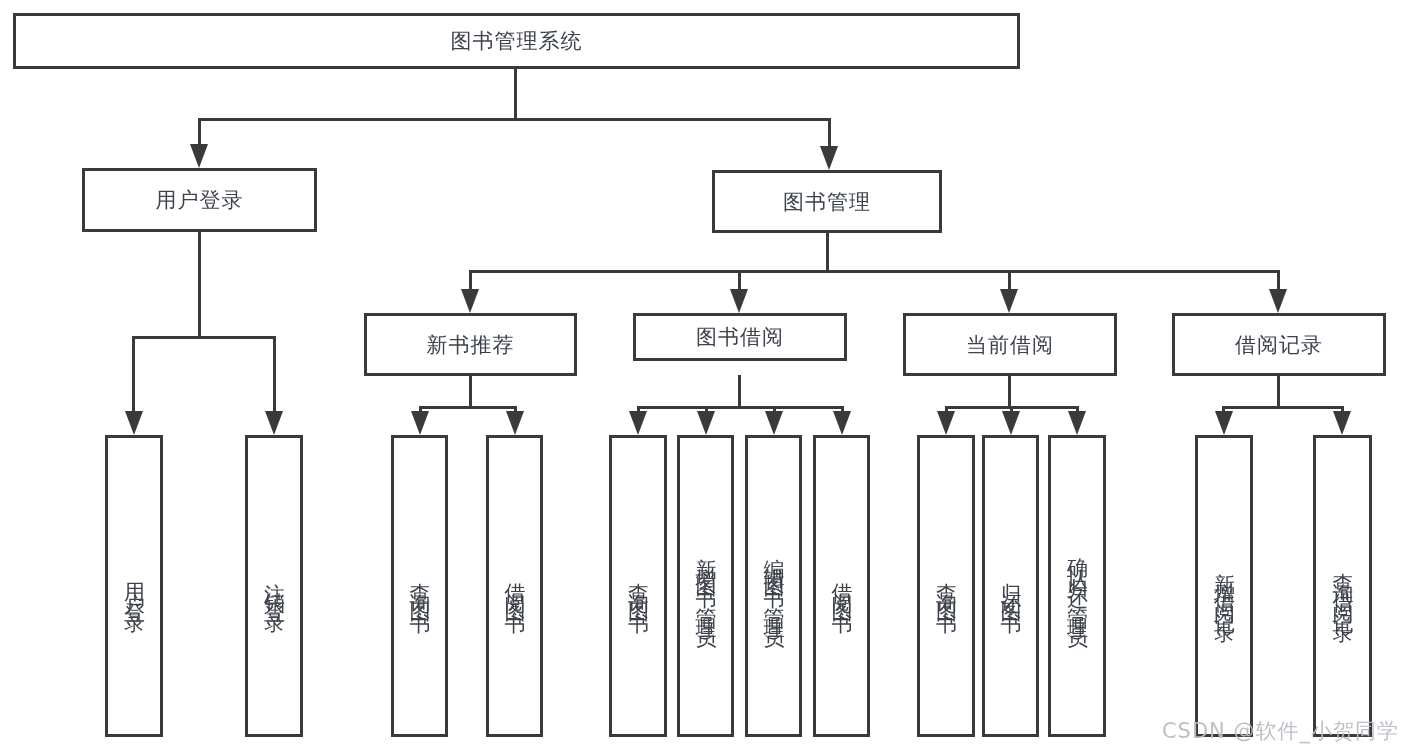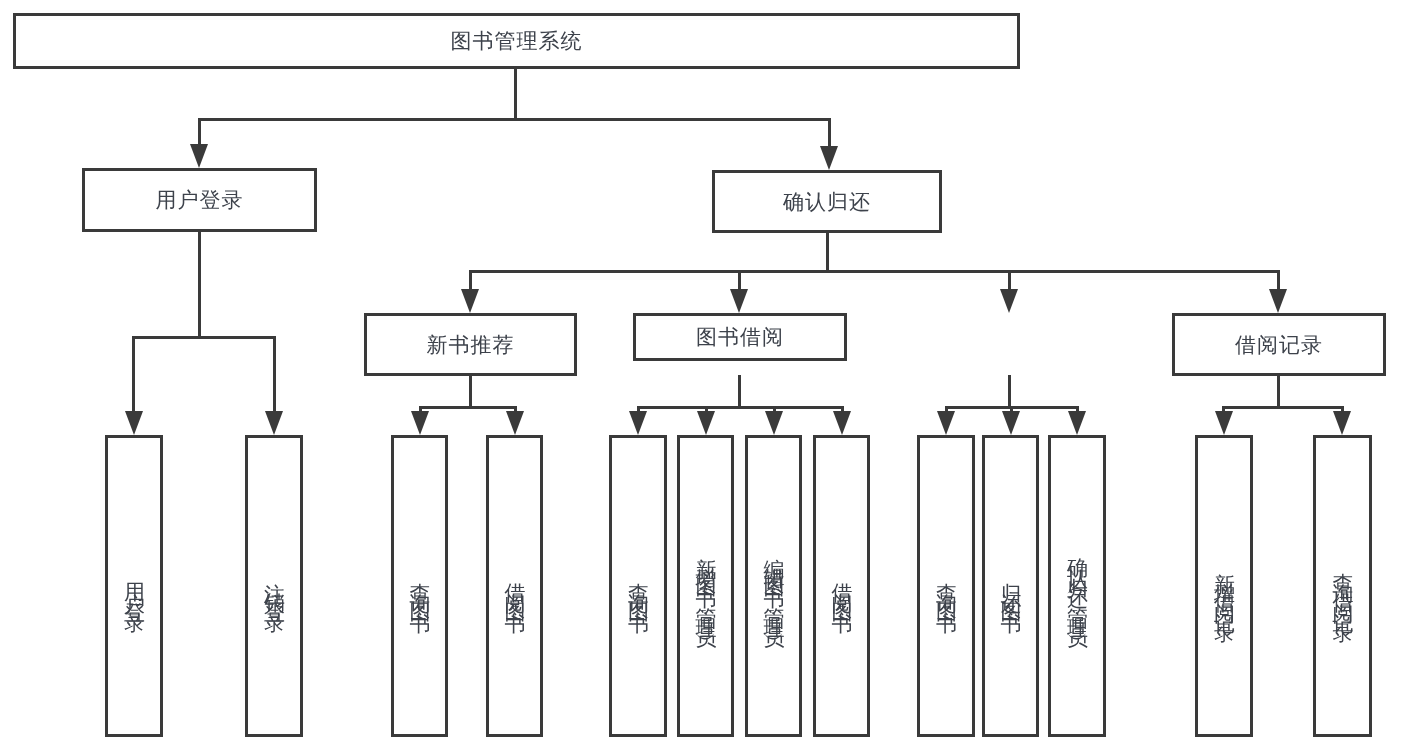--- a/index.html
+++ b/index.html
@@ -46,21 +46,21 @@
   <div class="hline" style="left:198px;top:118px;width:632px;"></div>
   <div class="vline" style="left:198px;top:118px;height:28px;"></div>
   <div class="arrow" style="left:190px;top:144px;"></div>
   <div class="vline" style="left:828px;top:118px;height:30px;"></div>
   <div class="arrow" style="left:820px;top:146px;"></div>
 
   <div class="box" style="left:82px;top:168px;width:235px;height:64px;">
     <span class="lbl">用户登录</span>
   </div>
   <div class="box" style="left:712px;top:170px;width:230px;height:63px;">
-    <span class="lbl">确认归还</span>
+    <span class="lbl">图书管理</span>
   </div>
 
   <div class="vline" style="left:198px;top:231px;height:105px;"></div>
   <div class="hline" style="left:132px;top:336px;width:144px;"></div>
   <div class="vline" style="left:132px;top:336px;height:77px;"></div>
   <div class="arrow" style="left:125px;top:411px;"></div>
   <div class="vline" style="left:273px;top:336px;height:77px;"></div>
   <div class="arrow" style="left:265px;top:411px;"></div>
 
   <div class="vline" style="left:826px;top:232px;height:40px;"></div>
@@ -72,20 +72,23 @@
   <div class="vline" style="left:1008px;top:270px;height:22px;"></div>
   <div class="arrow" style="left:1000px;top:289px;"></div>
   <div class="vline" style="left:1277px;top:270px;height:22px;"></div>
   <div class="arrow" style="left:1269px;top:289px;"></div>
 
   <div class="box" style="left:364px;top:313px;width:213px;height:63px;">
     <span class="lbl">新书推荐</span>
   </div>
   <div class="box" style="left:633px;top:313px;width:214px;height:48px;">
     <span class="lbl">图书借阅</span>
+  </div>
+  <div class="box" style="left:903px;top:313px;width:214px;height:63px;">
+    <span class="lbl">当前借阅</span>
   </div>
   <div class="box" style="left:1172px;top:313px;width:214px;height:63px;font-family:Liberation Mono, monospace;">
     <span class="lbl">借阅记录</span>
   </div>
 
   <div class="vline" style="left:469px;top:375px;height:33px;"></div>
   <div class="hline" style="left:419px;top:406px;width:98px;"></div>
   <div class="vline" style="left:419px;top:406px;height:8px;"></div>
   <div class="arrow" style="left:411px;top:411px;"></div>
   <div class="vline" style="left:514px;top:406px;height:8px;"></div>
@@ -155,13 +158,14 @@
     <span class="lbl">确认归还（管理员）</span>
   </div>
 
   <div class="box v" style="left:1195px;top:435px;width:58px;height:302px;">
     <span class="lbl">新增借阅记录</span>
   </div>
   <div class="box v" style="left:1313px;top:435px;width:59px;height:302px;">
     <span class="lbl">查询借阅记录</span>
   </div>
 
+  <div class="watermark">CSDN @软件_小贺同学</div>
 </div>
 
 </body></html>

